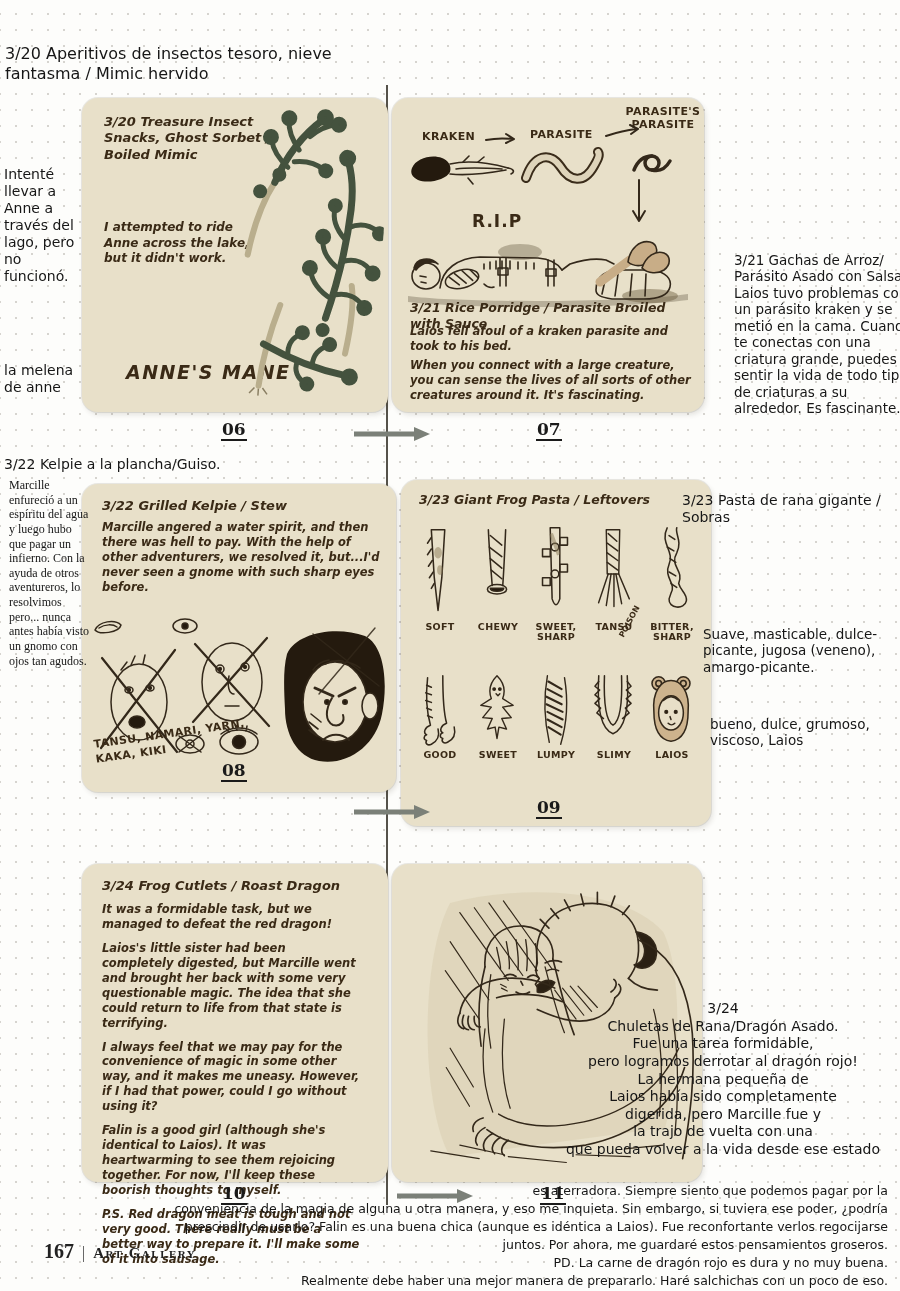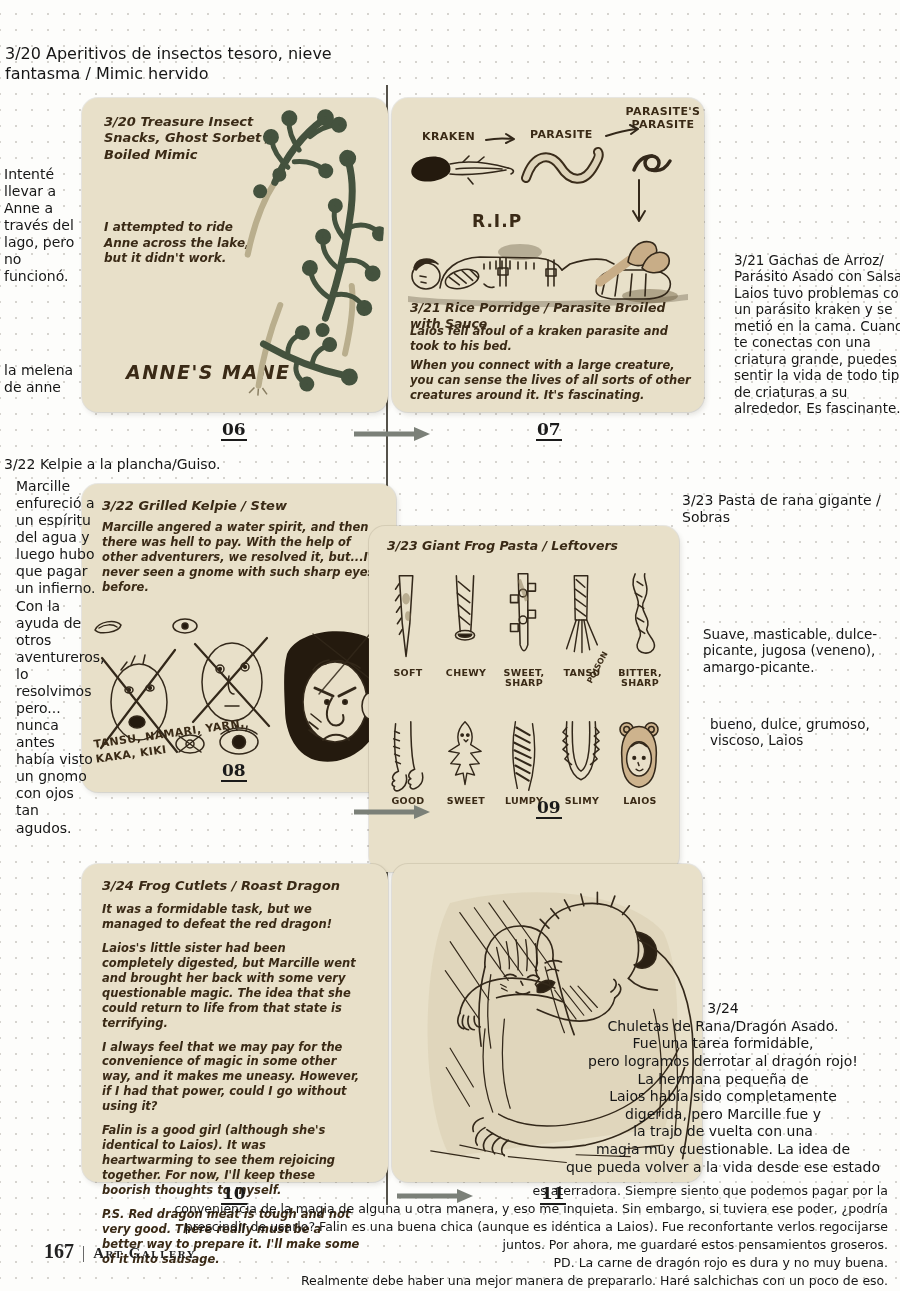--- a/index.html
+++ b/index.html
@@ -160,21 +160,21 @@
   </div>
 
   <div class="pnum" style="left:221px;top:419px;">06</div>
   <svg class="rowarrow" style="left:352px;top:427px;" width="80" height="14" viewBox="0 0 80 14">
     <line x1="2" y1="7" x2="62" y2="7" stroke="#7b8078" stroke-width="5"></line>
       <polygon points="62,0 78,7 62,14" fill="#7b8078"></polygon>
   </svg>
   <div class="pnum" style="left:536px;top:419px;text-align:center;">07</div>
 
   <div class="mnote" style="left:4px;top:456px;width:300px;font-size:14px;white-space:nowrap;">3/22 Kelpie a la plancha/Guiso.</div>
-  <div class="mnote" style="left:16px;top:478px;width:82px;font-size:14px;">Marcille enfureció a un espíritu del agua y luego hubo que pagar un infierno. Con la ayuda de otros aventureros, lo resolvimos pero... nunca antes había visto un gnomo con ojos tan agudos.</div>
+  <div class="mnote" style="left:9px;top:478px;width:82px;font-size:12px;font-family:Liberation Serif, serif;">Marcille enfureció a un espíritu del agua y luego hubo que pagar un infierno. Con la ayuda de otros aventureros, lo resolvimos pero... nunca antes había visto un gnomo con ojos tan agudos.</div>
 
   <div class="mnote" style="left:682px;top:492px;width:215px;font-size:14px;">3/23 Pasta de rana gigante / Sobras</div>
   <div class="mnote" style="left:703px;top:626px;width:192px;font-size:13.5px;">Suave, masticable, dulce-picante, jugosa (veneno), amargo-picante.</div>
   <div class="mnote" style="left:710px;top:716px;width:185px;font-size:13.5px;">bueno, dulce, grumoso, viscoso, Laios</div>
 
   <div class="panel" style="left:82px;top:484px;width:306px;height:308px;padding-left:8px;">
     <div class="ptitle" style="left:20px;top:14px;width:280px;">3/22 Grilled Kelpie / Stew</div>
     <div class="pbody" style="left:20px;top:36px;width:280px;">Marcille angered a water spirit, and then there was hell to pay. With the help of other adventurers, we resolved it, but...I'd never seen a gnome with such sharp eyes before.</div>
     <svg style="position:absolute;left:5px;top:130px;" width="300" height="160" viewBox="0 0 300 160">
       <g class="sk" stroke-width="1.5">
@@ -214,21 +214,21 @@
           <circle cx="258" cy="88" r="2.2" fill="#241a0e"></circle>
         <path d="M245,84 C238,96 238,107 246,111 C254,113 258,107 256,101" stroke-width="2"></path>
         <path d="M236,126 C244,119 254,119 262,126" stroke-width="2"></path>
         <path d="M224,100 l10,8 M222,108 l9,7 M222,116 l8,6"></path>
         <path d="M226,20 L292,72 M288,14 L232,80" stroke-width="1.4" opacity=".85"></path>
       </g>
     </svg>
     <div class="pbody caps" style="left:12px;top:242px;width:170px;font-size:11px;transform:rotate(-8deg);line-height:1.35;">TANSU, NAMARI, YARN, KAKA, KIKI</div>
   </div>
 
-  <div class="panel" style="left:369px;top:480px;width:310px;height:346px;margin-top:46px;">
+  <div class="panel" style="left:401px;top:480px;width:310px;height:346px;">
     <div class="ptitle" style="left:18px;top:12px;width:290px;font-size:12.5px;">3/23 Giant Frog Pasta / Leftovers</div>
     <div class="tex-row" style="top:44px;">
       <div class="tex-cell">
         <svg width="56" height="96" viewBox="0 0 56 100">
           <g class="sk" stroke-width="1.6">
               <path d="M20,6 L34,6 L31,55 L27,90 L23,55 Z"></path>
           <path d="M20,14 l-4,6 M20,26 l-4,6 M21,38 l-4,6 M22,50 l-4,6 M23,62 l-3,5"></path>
             </g>
           <ellipse cx="27" cy="30" rx="4" ry="6" fill="#8a7a58" opacity=".5"></ellipse>
             <ellipse cx="29" cy="48" rx="3" ry="5" fill="#8a7a58" opacity=".5"></ellipse>
@@ -407,21 +407,20 @@
 
   <div class="mnote" style="right:12px;top:1000px;width:330px;text-align:center;font-size:14px;line-height:1.26;">
       <div class="es-line">3/24</div>
       <div class="es-line">Chuletas de Rana/Dragón Asado.</div>
       <div class="es-line">Fue una tarea formidable,</div>
       <div class="es-line">pero logramos derrotar al dragón rojo!</div>
       <div class="es-line">La hermana pequeña de</div>
       <div class="es-line">Laios había sido completamente</div>
       <div class="es-line">digerida, pero Marcille fue y</div>
       <div class="es-line">la trajo de vuelta con una</div>
-      <div class="es-line">magia muy cuestionable. La idea de</div>
       <div class="es-line">que pueda volver a la vida desde ese estado</div>
     </div>
   <div class="mnote" style="right:12px;top:1182px;width:745px;text-align:right;font-size:12.5px;line-height:1.44;">
       <div class="es-line">es aterradora. Siempre siento que podemos pagar por la</div>
       <div class="es-line">conveniencia de la magia de alguna u otra manera, y eso me inquieta. Sin embargo, si tuviera ese poder, ¿podría</div>
       <div class="es-line">prescindir de usarlo? Falin es una buena chica (aunque es idéntica a Laios). Fue reconfortante verlos regocijarse</div>
       <div class="es-line">juntos. Por ahora, me guardaré estos pensamientos groseros.</div>
       <div class="es-line">PD. La carne de dragón rojo es dura y no muy buena.</div>
       <div class="es-line">Realmente debe haber una mejor manera de prepararlo. Haré salchichas con un poco de eso.</div>
     </div>

